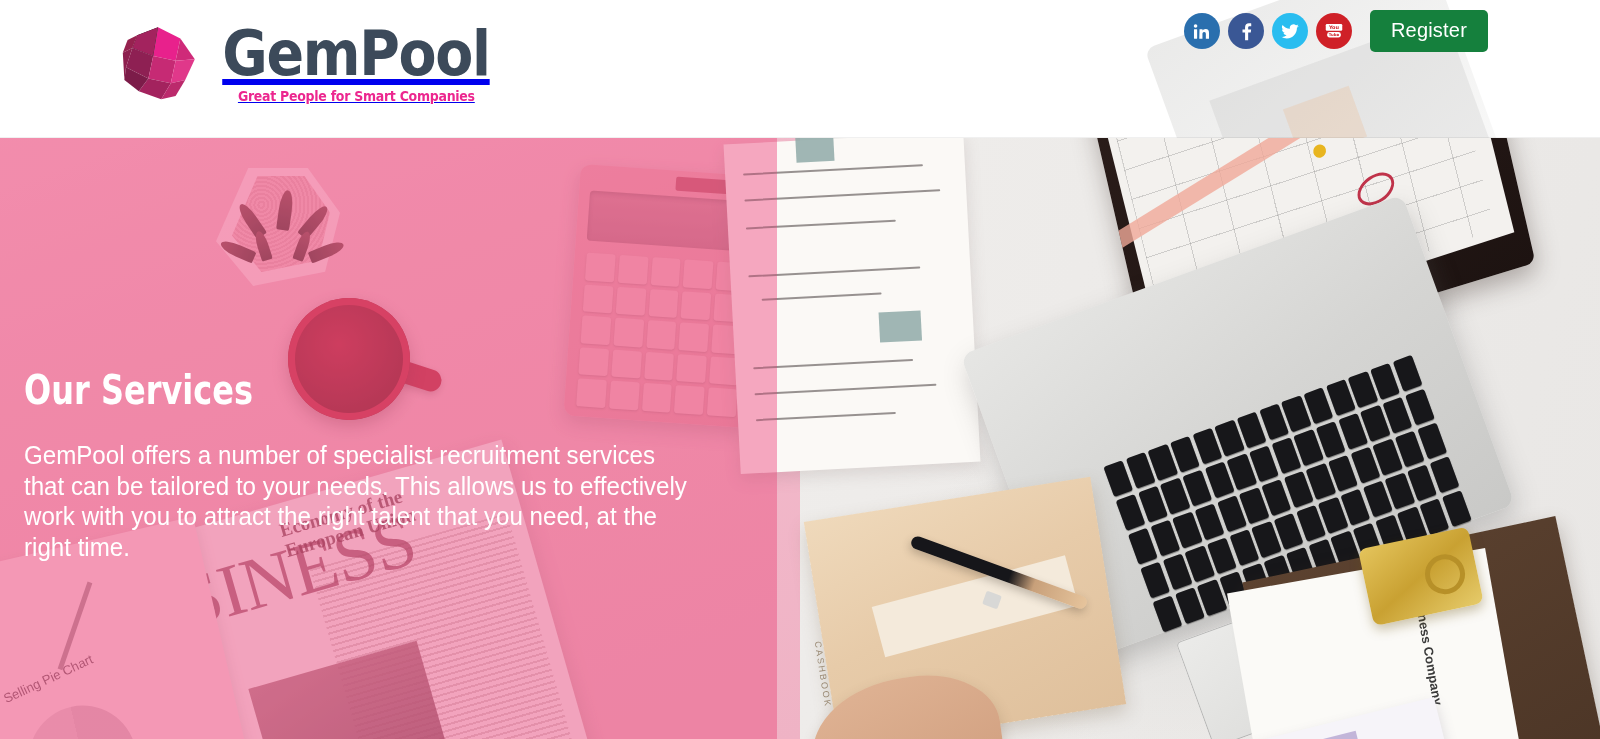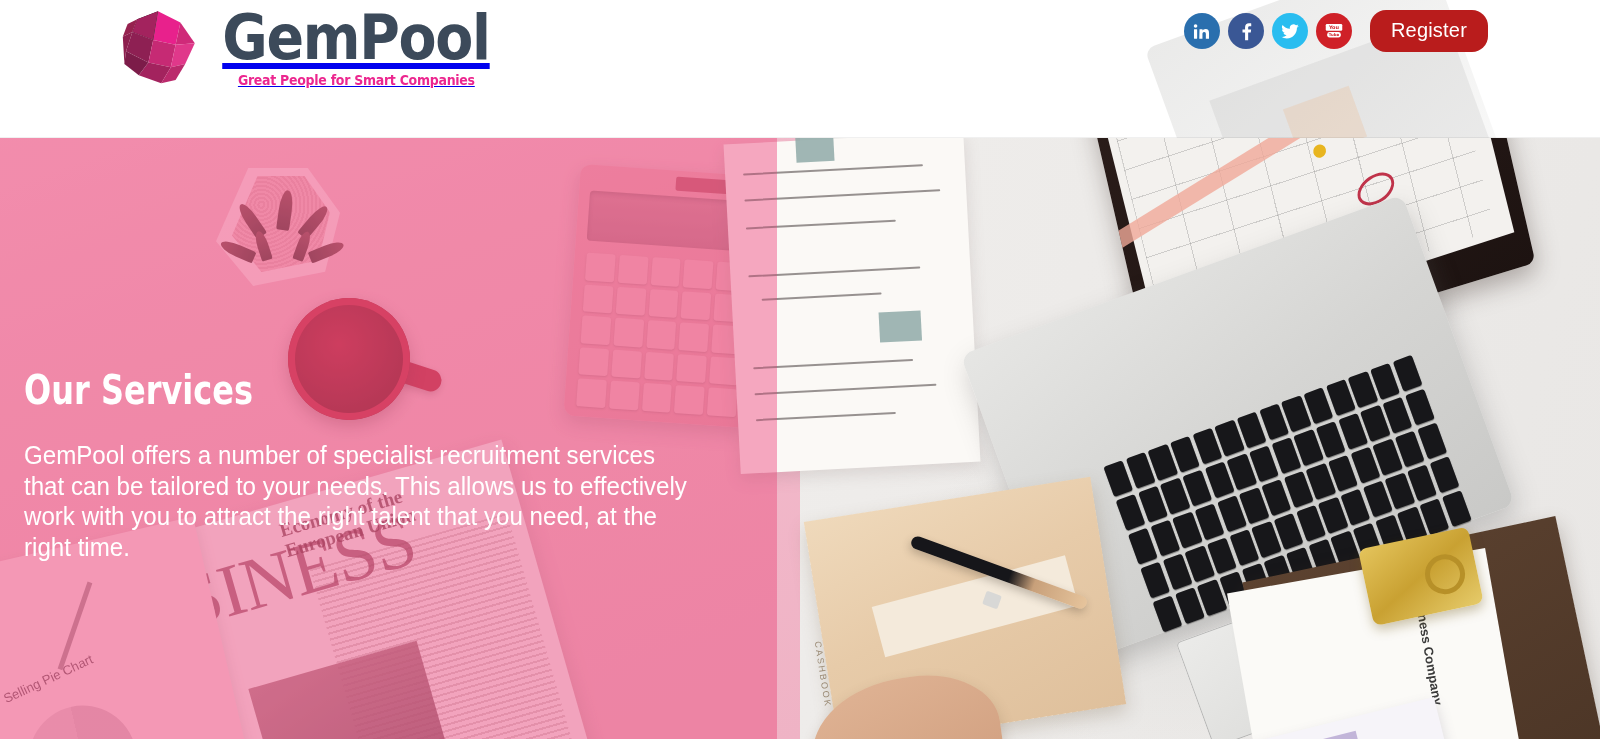--- a/index.html
+++ b/index.html
@@ -27,21 +27,21 @@
     width: 1600px;
     height: 138px;
     background: rgba(255,255,255,0.93);
     z-index: 40;
   }
 
   
   .logo-wrap {
     position: absolute;
     left: 118px;
-    top: 8px;
+    top: 24px;
     display: flex;
     align-items: center;
     gap: 4px;
   }
   .gem {
     width: 80px; height: 80px;
     position: relative;
     flex: 0 0 auto;
   }
   .gem svg { display: block; }
@@ -95,24 +95,24 @@
     flex: 0 0 auto;
   }
   .soc svg { display: block; }
   .soc-li { background: #2a6fae; }
   .soc-fb { background: #3a5795; }
   .soc-tw { background: #29bdf0; }
   .soc-yt { background: #cf2027; }
 
   .btn-register {
     margin-left: 10px;
-    background: #b91c1c;
+    background: #15803d;
     color: #ffffff;
     border: none;
-    border-radius: 16px;
+    border-radius: 5px;
     font-family: "Liberation Sans", sans-serif;
     font-size: 20px;
     font-weight: 400;
     padding: 9px 21px 10px;
     cursor: pointer;
     letter-spacing: 0.2px;
     white-space: nowrap;
   }
 
   

